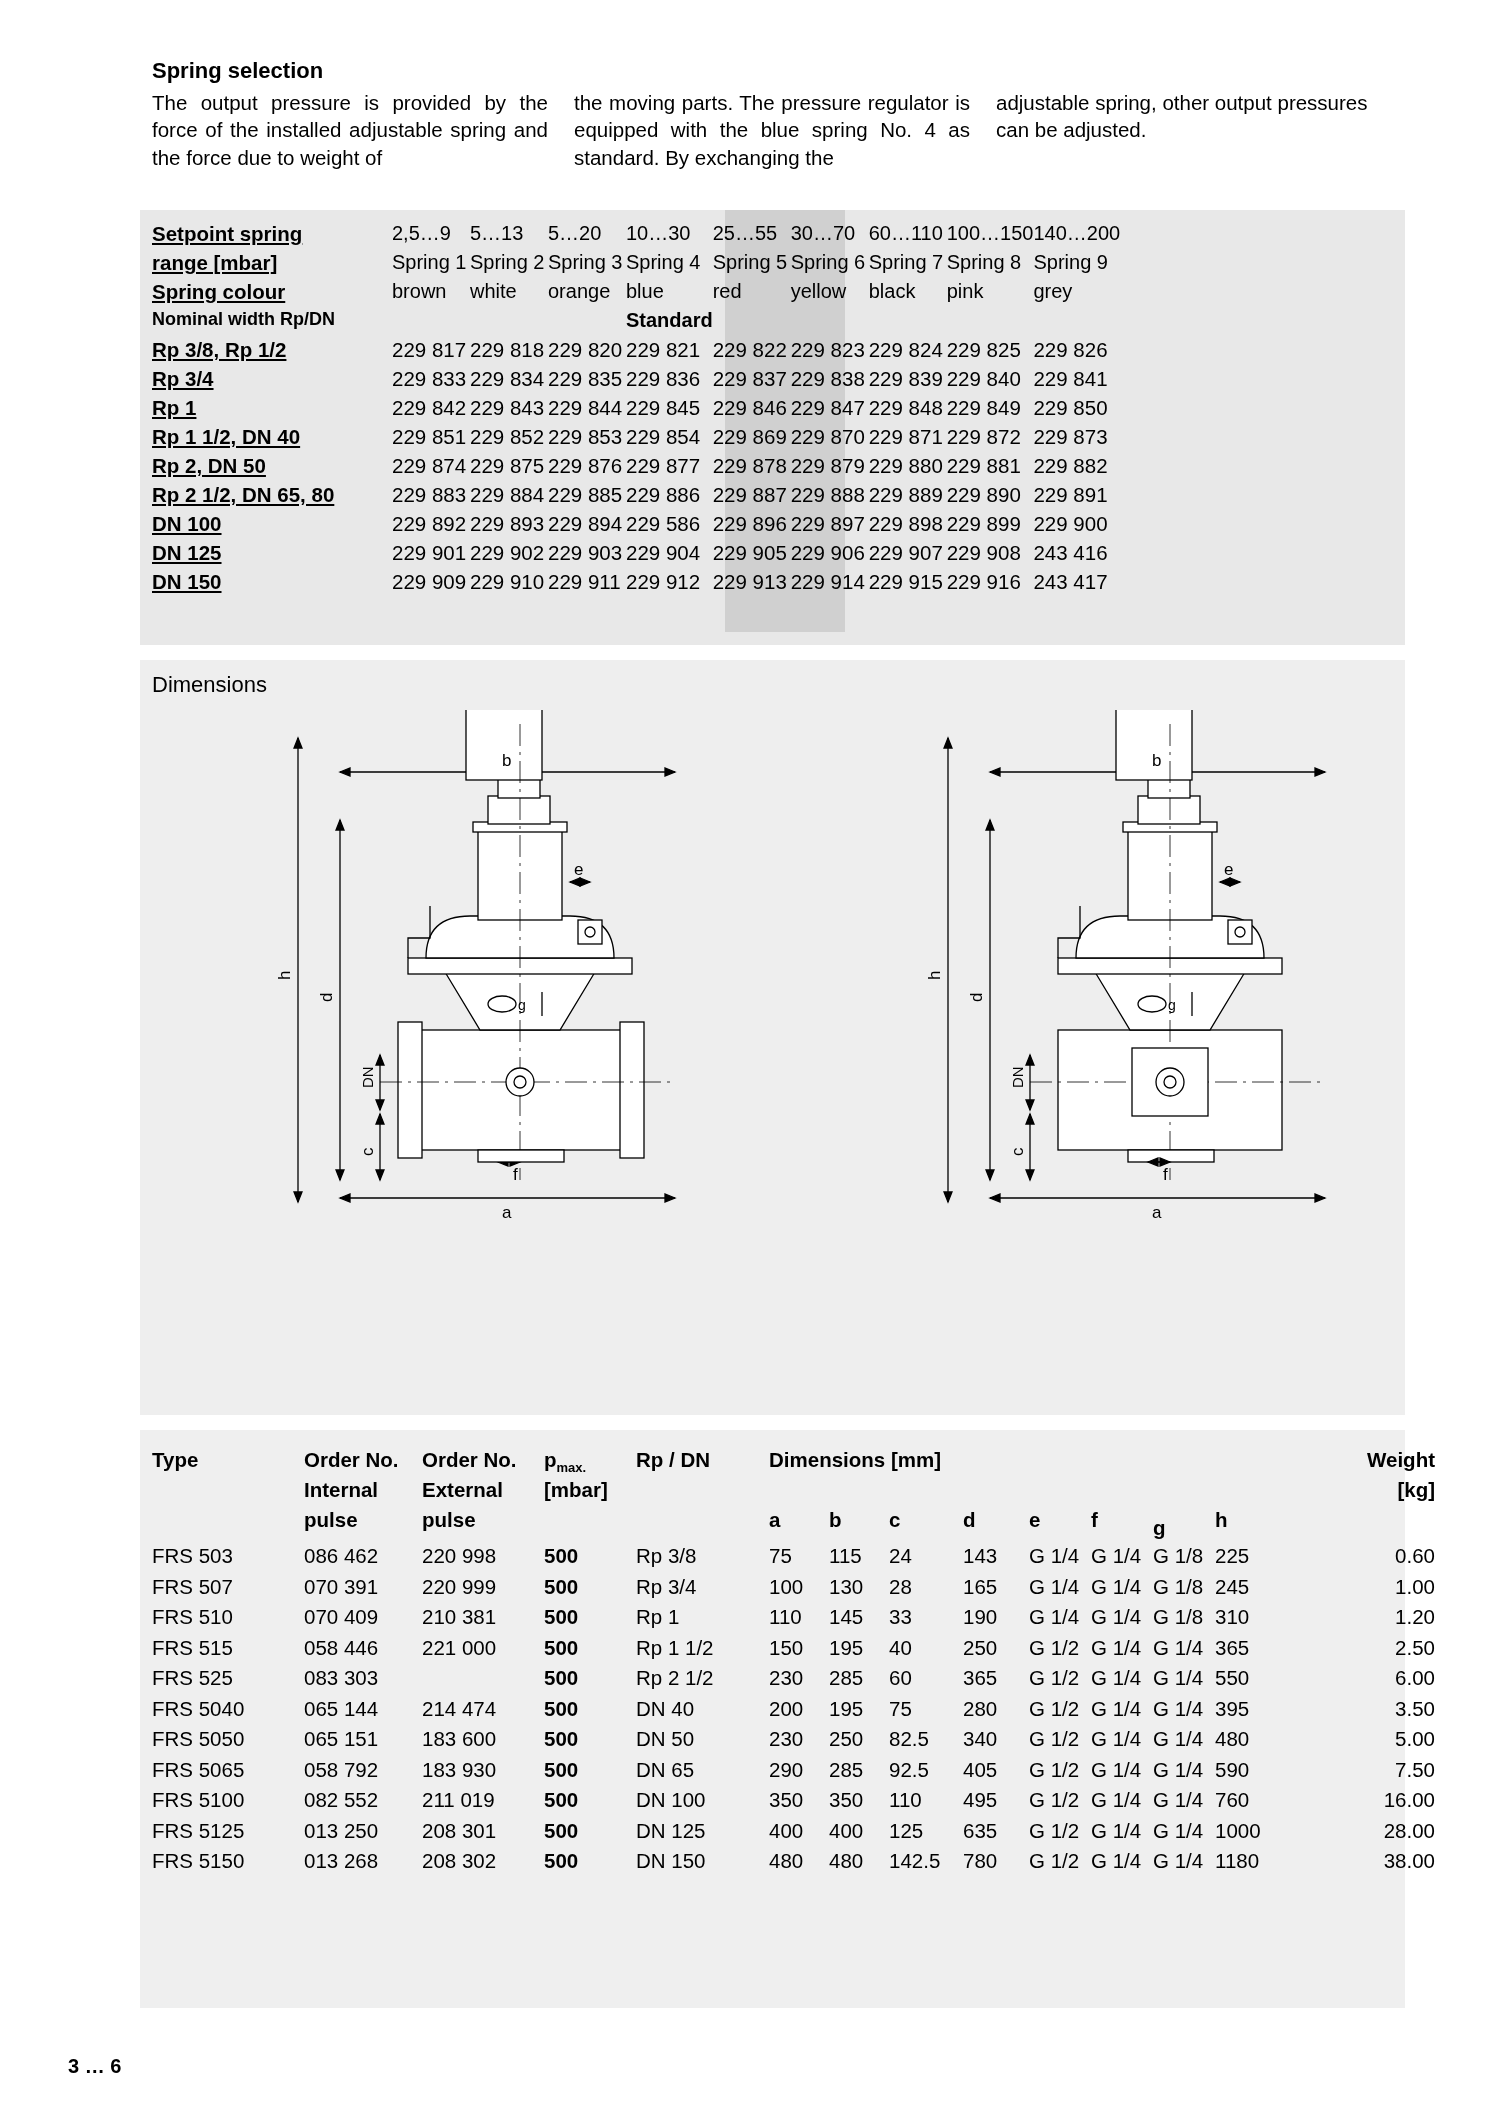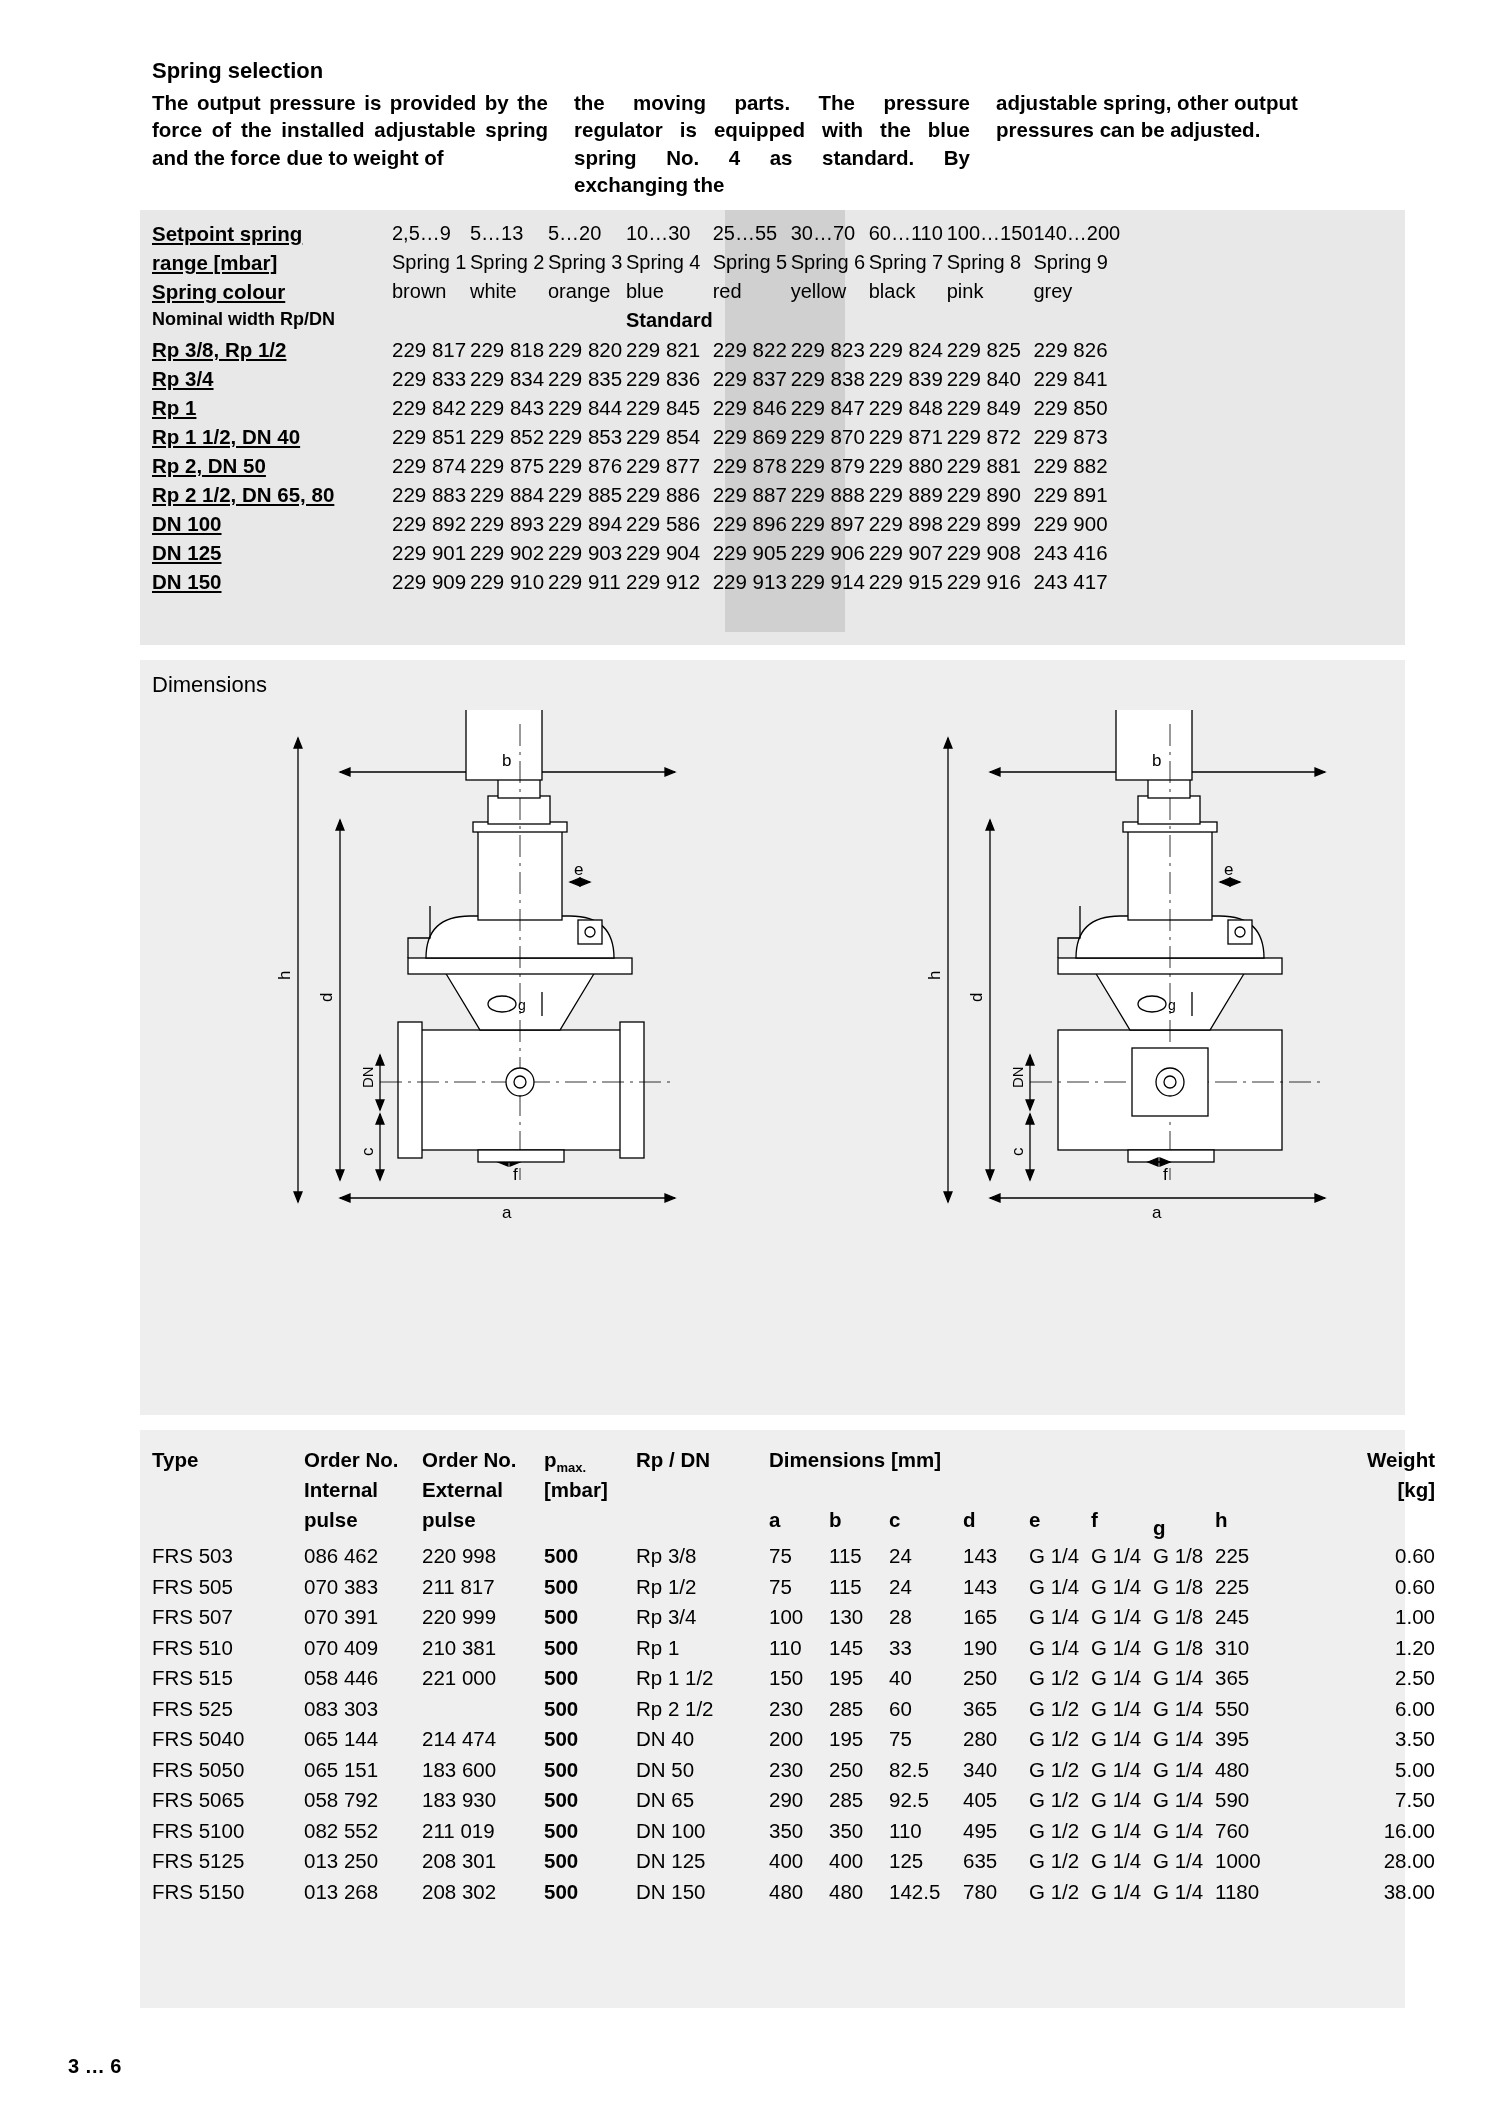--- a/index.html
+++ b/index.html
@@ -8,21 +8,21 @@
     background:#ffffff;
     font-family:"Liberation Sans", sans-serif;
     color:#000000;
     position:relative;
   }
   .page{position:absolute;left:0;top:0;width:1500px;height:2121px;}
 
   
   .intro{position:absolute;left:152px;top:58px;width:1240px;}
   .intro h2{font-size:22px;font-weight:bold;margin:0 0 5px 0;}
-  .intro .cols{display:flex;gap:26px;font-size:20.5px;line-height:1.33;font-weight:bold;}
+  .intro .cols{display:flex;gap:26px;font-size:20.5px;line-height:1.33;}
   .intro .col{width:396px;text-align:justify;}
   .intro .col.last{text-align:left;}
 
   
   .spring-wrap{position:absolute;left:140px;top:210px;width:1265px;height:435px;background:#e8e8e8;}
   .spring-hl{position:absolute;left:725px;top:210px;width:120px;height:422px;background:#d0d0d0;}
   table.spring{position:absolute;left:152px;top:222px;border-collapse:collapse;font-size:20px;}
   table.spring td{padding:0;vertical-align:top;white-space:nowrap;}
   .sp-label{width:240px;}
   .sp-col{width:78px;padding-right:0px;}
@@ -434,36 +434,20 @@
         <td>115</td>
         <td>24</td>
         <td>143</td>
         <td>G 1/4</td>
         <td>G 1/4</td>
         <td>G 1/8</td>
         <td>225</td>
         <td class="r">0.60</td>
       </tr>
       <tr class="row-line">
-        <td>FRS 505</td>
-        <td>070 383</td>
-        <td>211 817</td>
-        <td class="th-b">500</td>
-        <td>Rp 1/2</td>
-        <td>75</td>
-        <td>115</td>
-        <td>24</td>
-        <td>143</td>
-        <td>G 1/4</td>
-        <td>G 1/4</td>
-        <td>G 1/8</td>
-        <td>225</td>
-        <td class="r">0.60</td>
-      </tr>
-      <tr class="row-line">
         <td>FRS 507</td>
         <td>070 391</td>
         <td>220 999</td>
         <td class="th-b">500</td>
         <td>Rp 3/4</td>
         <td>100</td>
         <td>130</td>
         <td>28</td>
         <td>165</td>
         <td>G 1/4</td>

